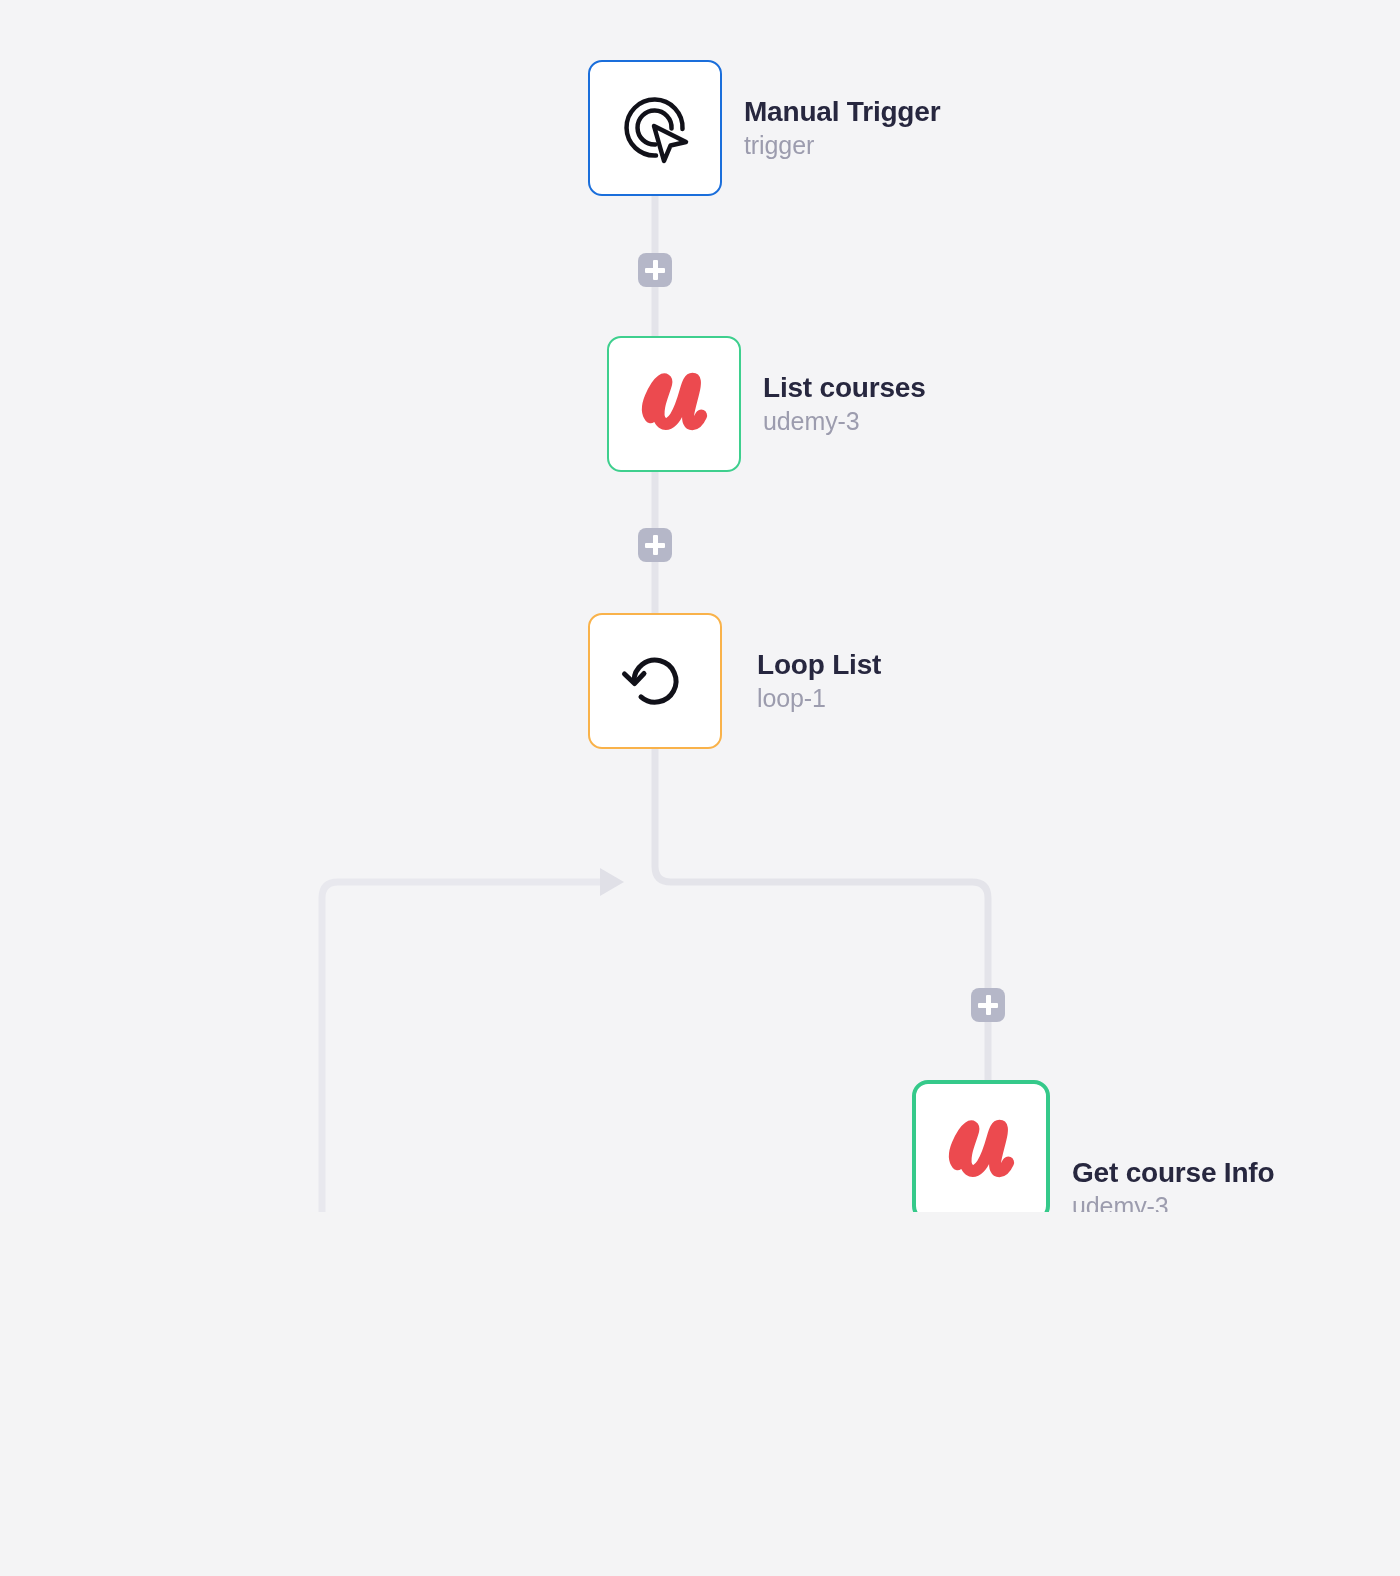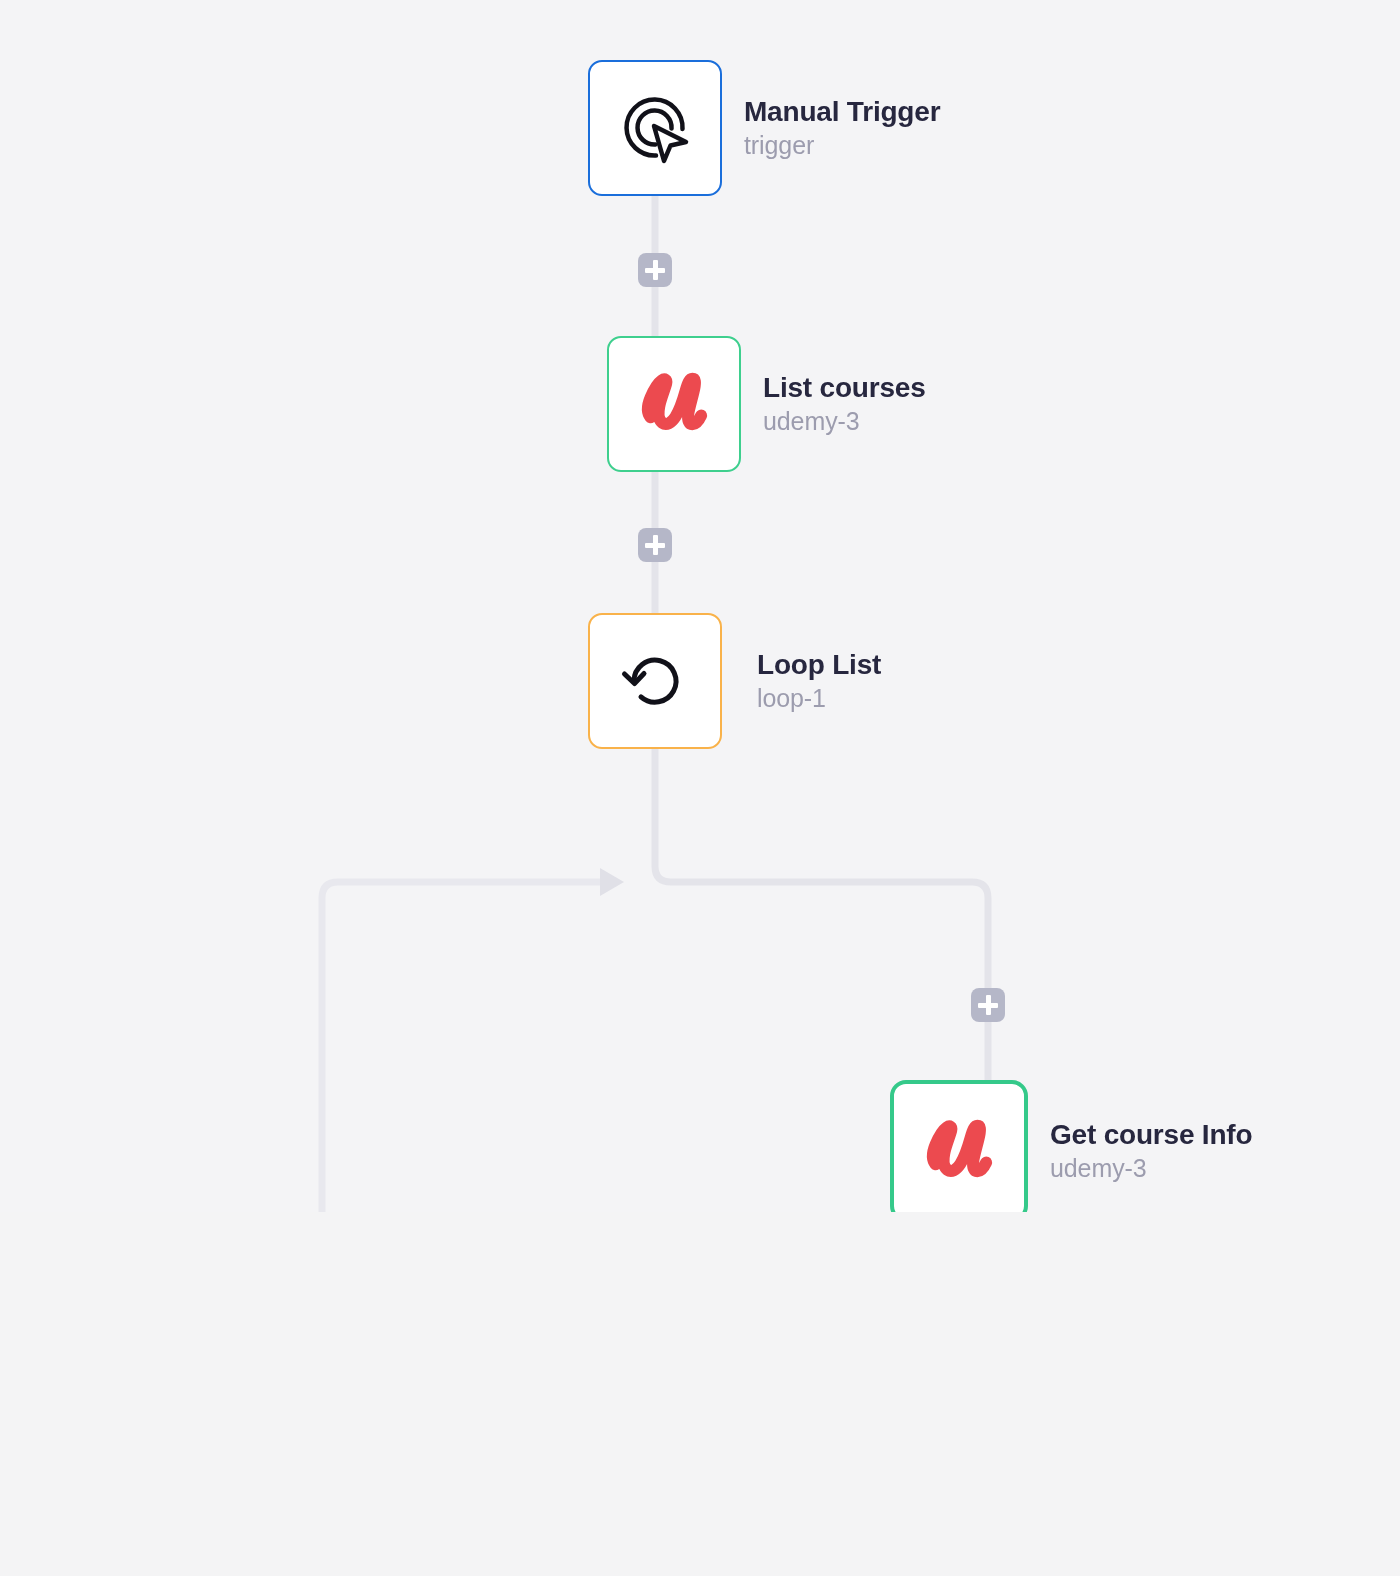--- a/index.html
+++ b/index.html
@@ -168,21 +168,21 @@
           <path d="M10.5 34 L20.5 43.5 L30 33.5" fill="none" stroke="#111119" stroke-width="5" stroke-linecap="round" stroke-linejoin="round"></path>
         </svg>
       </span>
     </div>
     <div class="node-label">
       <div class="node-title">Loop List</div>
       <div class="node-sub">loop-1</div>
     </div>
   </div>
 
-  <div class="node" style="left:890px; top:1080px;">
+  <div class="node" style="left:912px; top:1080px;align-items:flex-end;">
     <div class="node-box green-strong" style="width:138px;height:142px;">
       <span class="icon udemy-u">
         <svg class="icon-svg" width="92" height="92" viewBox="0 0 100 100" xmlns="http://www.w3.org/2000/svg">
           <path d="M24.5 64.5 C21 60 20.5 52.5 24.5 43 C28.5 33.5 33 27 36.5 24.5
                    C40 22 42.5 23.5 41.5 28 C40.5 32.5 35.5 44.5 34 52.5
                    C32.5 60.5 33.5 67.5 37.5 70.5 C41.5 73.5 47 71 51.5 64
                    C56 57 60 45 62.5 36 C65 27 67 22.5 70 22.5
                    C73 22.5 73.5 26 72 33.5 C70.5 41 66.5 54 65.5 61
                    C64.5 68 66.5 72 70 72 C73.5 72 77 68 79.5 62.5" fill="none" stroke="#ec4a4f" stroke-width="13" stroke-linecap="round" stroke-linejoin="round"></path>
         </svg>

